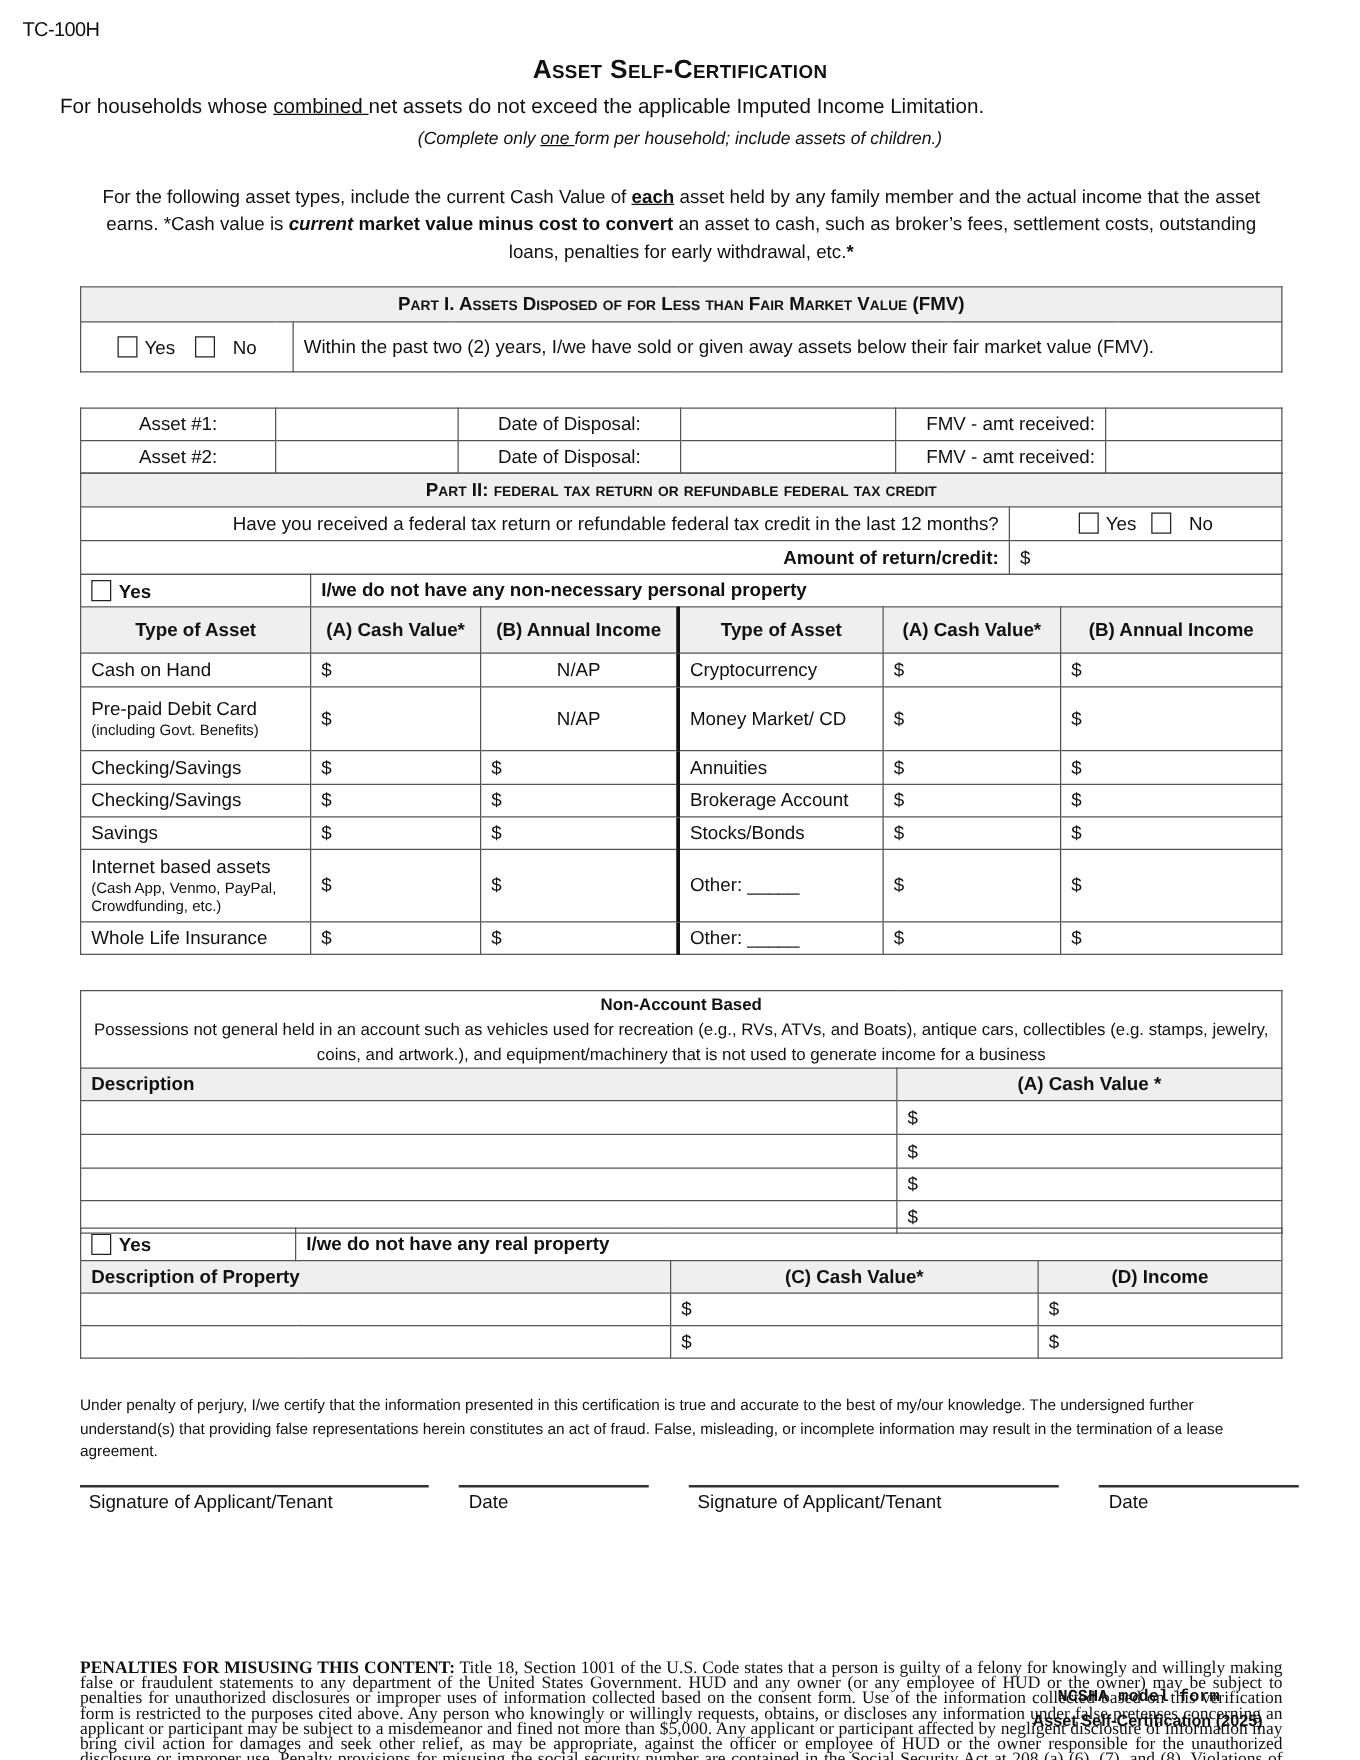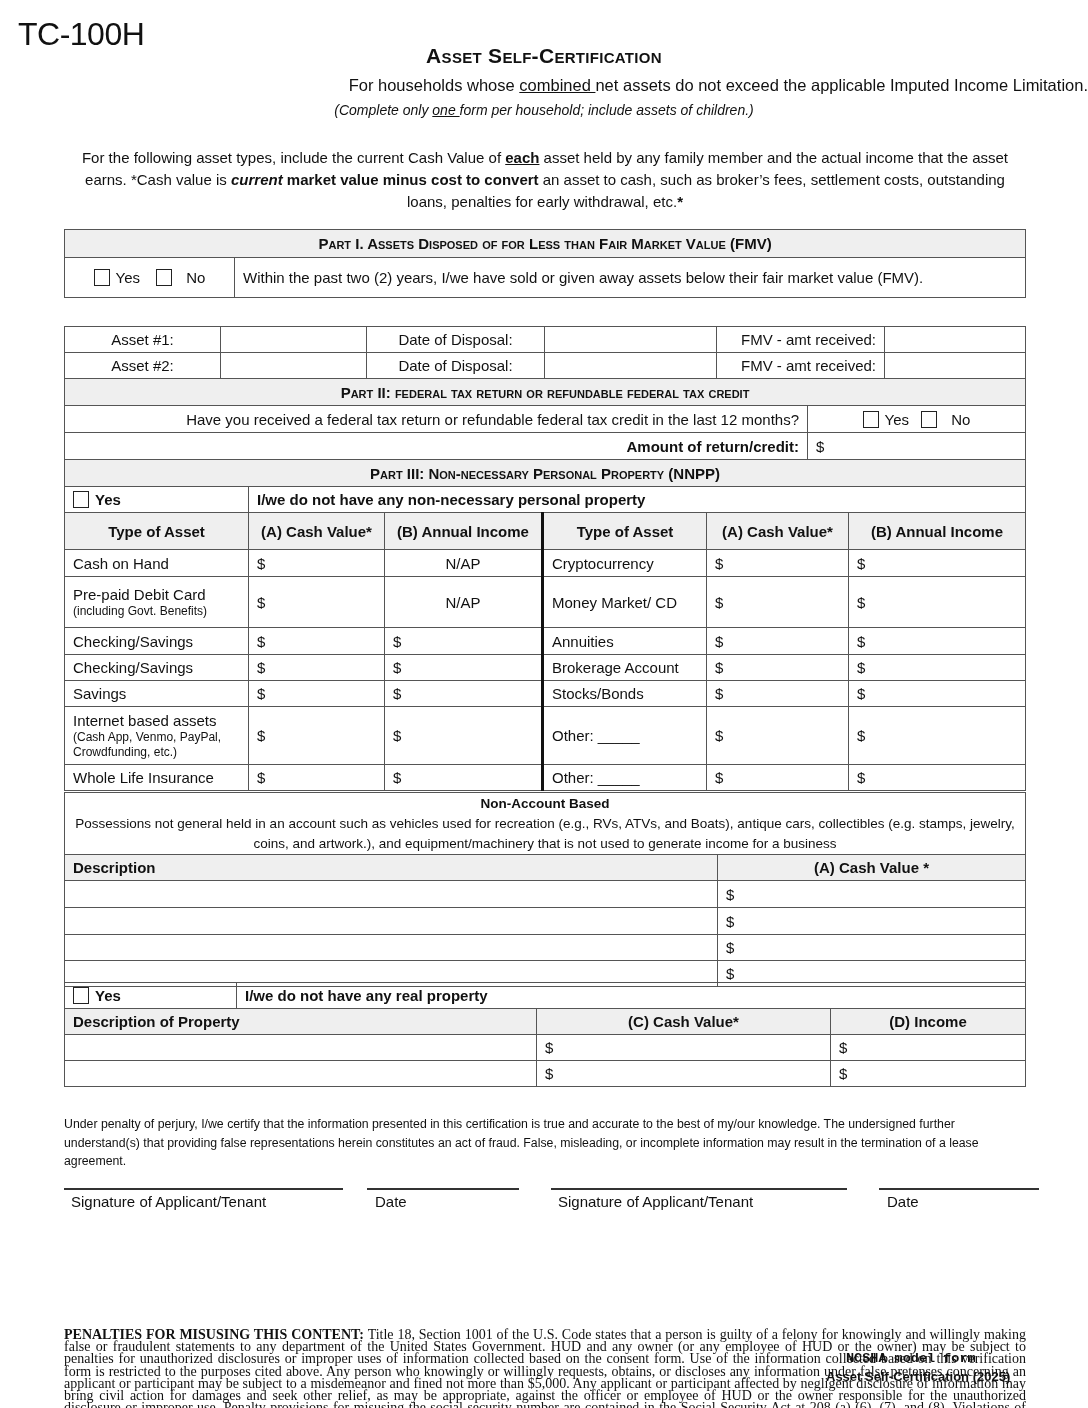--- a/index.html
+++ b/index.html
@@ -1,21 +1,21 @@
 <!DOCTYPE html>
 <html><head>
 <meta charset="utf-8">
 <style>
   * { box-sizing: border-box; }
   html, body { margin: 0; padding: 0; background: #ffffff; }
   body { width: 1088px; height: 1408px; position: relative; font-family: "Liberation Sans", sans-serif; color: #111; overflow: hidden; }
   .abs { position: absolute; }
-  #form-code { left: 18px; top: 16px; font-size: 32px; letter-spacing: -0.5px; }
+  #form-code { left: 18px; top: 16px; font-size: 16px; letter-spacing: -0.5px; }
   #title { left: 0; width: 1088px; top: 44px; text-align: center; font-weight: bold; font-size: 21px; font-variant: small-caps; letter-spacing: 0.3px; }
-  #subtitle { left: 0; width: 1088px; top: 76px; text-align: right; font-size: 16.5px; }
+  #subtitle { left: 0; width: 1088px; top: 76px; text-align: left; font-size: 16.5px; padding-left: 48px; }
   #subnote { left: 0; width: 1088px; top: 102px; text-align: center; font-size: 14px; font-style: italic; }
   #intro { left: 70px; width: 950px; top: 147px; text-align: center; font-size: 15px; line-height: 22px; }
   u { text-decoration: underline; }
 
   table.grid { position: absolute; border-collapse: collapse; table-layout: fixed; }
   table.grid td { border: 1px solid #555; padding: 0 8px; font-size: 15px; height: 26px; vertical-align: middle; white-space: nowrap; overflow: hidden; }
   .shade { background: #efefef; }
   .hdr { text-align: center; font-weight: bold; font-variant: small-caps; font-size: 16.5px; }
   .bold { font-weight: bold; }
   .center { text-align: center; }
@@ -119,23 +119,20 @@
 <table class="grid" style="left:64px; top:459px; width:961px;">
   <colgroup>
       <col style="width:184px">
       <col style="width:136px">
       <col style="width:158px">
       <col style="width:164px">
       <col style="width:142px">
       <col style="width:177px">
     </colgroup>
   <tbody>
-      <tr style="height:27px" class="shade">
-    <td colspan="6" class="hdr">Part III: Non-necessary Personal Property (NNPP)</td>
-  </tr>
   <tr style="height:26px">
     <td class="bold"><span class="cb"></span><span>Yes</span></td>
     <td colspan="5" class="bold">I/we do not have any non-necessary personal property</td>
   </tr>
   <tr style="height:37px" class="shade">
     <td class="center bold">Type of Asset</td>
     <td class="center bold">(A) Cash Value*</td>
     <td class="center bold thick-r">(B) Annual Income</td>
     <td class="center bold">Type of Asset</td>
     <td class="center bold">(A) Cash Value*</td>

